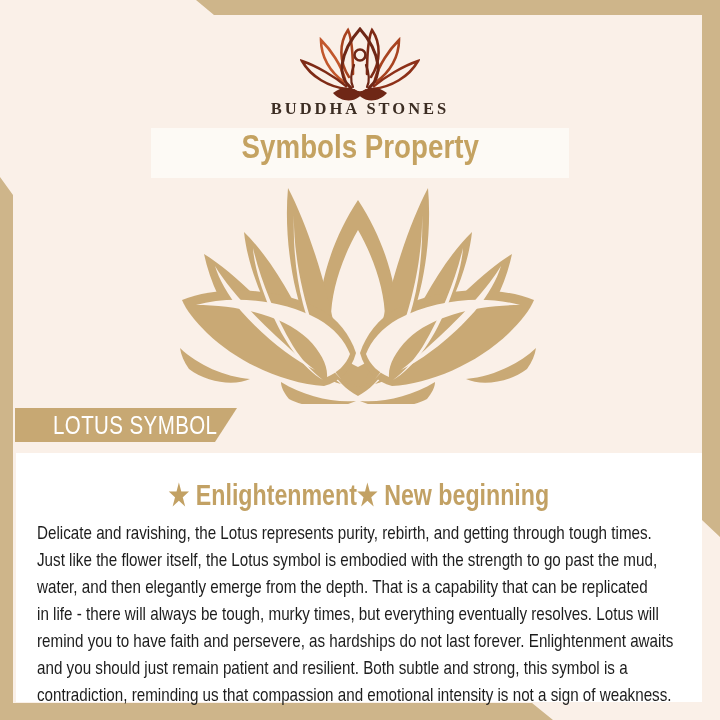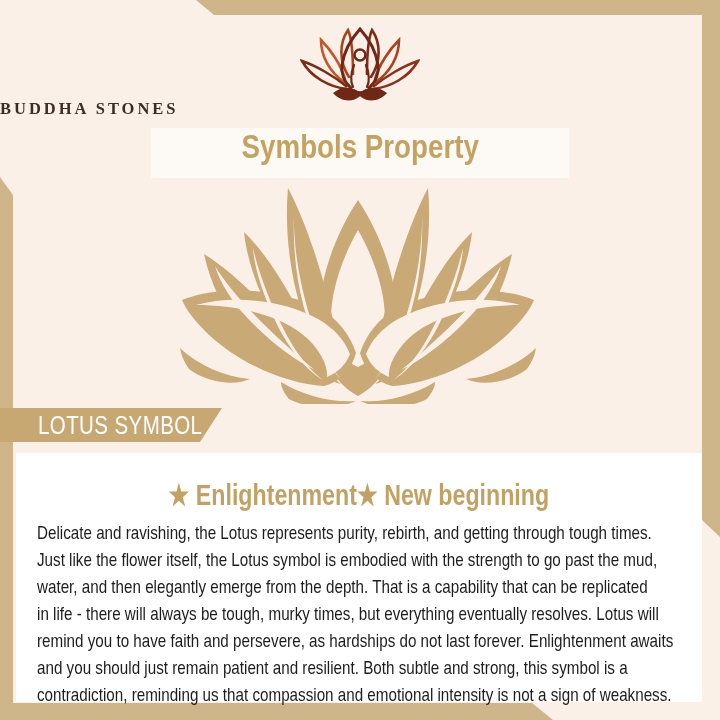--- a/index.html
+++ b/index.html
@@ -6,38 +6,38 @@
   #stage{
     position:relative;width:720px;height:720px;overflow:hidden;
     background:#faf0e8;font-family:"Liberation Sans",sans-serif;
   }
   
   .frame{position:absolute;left:0;top:0;width:720px;height:720px;background:#ceb58a;}
   .frame.top-right{clip-path:polygon(196px 0,720px 0,720px 537px,702px 520px,702px 15px,214px 15px);}
   .frame.bottom-left{clip-path:polygon(0 177px,13px 195px,13px 703px,532px 703px,553px 720px,0 720px);}
   .logo-svg{position:absolute;left:300px;top:24px;}
   .brand{
-    position:absolute;left:0;top:99px;width:720px;
+    position:absolute;left:0;top:99px;width:720px;text-align:center;
     font-family:"Liberation Serif",serif;font-size:16.5px;font-weight:600;
     letter-spacing:3px;color:#3c2d23;
   }
   
   .title-banner{
     position:absolute;left:151px;top:128px;width:418px;height:50px;
     background:#fdfaf5;display:flex;align-items:flex-start;justify-content:center;
   }
   .title-banner .title{
     font-size:33px;font-weight:bold;color:#c4a261;white-space:nowrap;
     display:inline-block;transform:scaleX(0.84);transform-origin:center;
   }
   
   .lotus-svg{position:absolute;left:180px;top:188px;}
   
   .ribbon{
-    position:absolute;left:0;top:408px;width:230px;height:34px;background:#c7a873;
+    position:absolute;left:15px;top:408px;width:230px;height:34px;background:#c7a873;
     clip-path:polygon(0 0,222px 0,200px 34px,0 34px);
     display:flex;align-items:center;
   }
   .ribbon .ribbon-text{
     margin-left:38px;color:#ffffff;font-size:25px;font-weight:500;white-space:nowrap;
     display:inline-block;transform:scaleX(0.82);transform-origin:left center;letter-spacing:0.5px;
   }
   
   .card{
     position:absolute;left:16px;top:453px;width:686px;height:249px;background:#ffffff;

